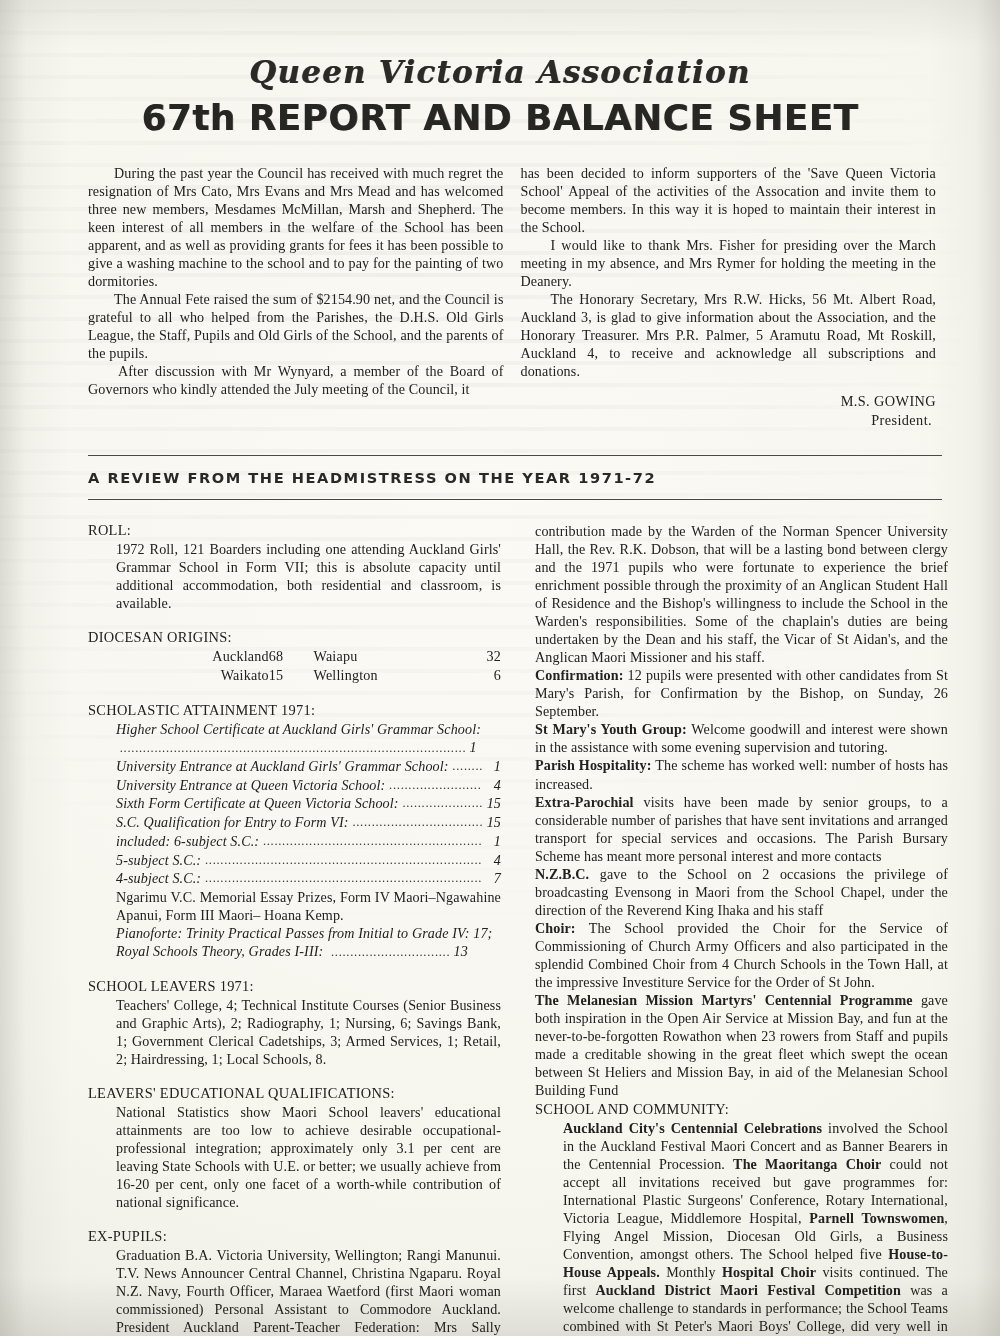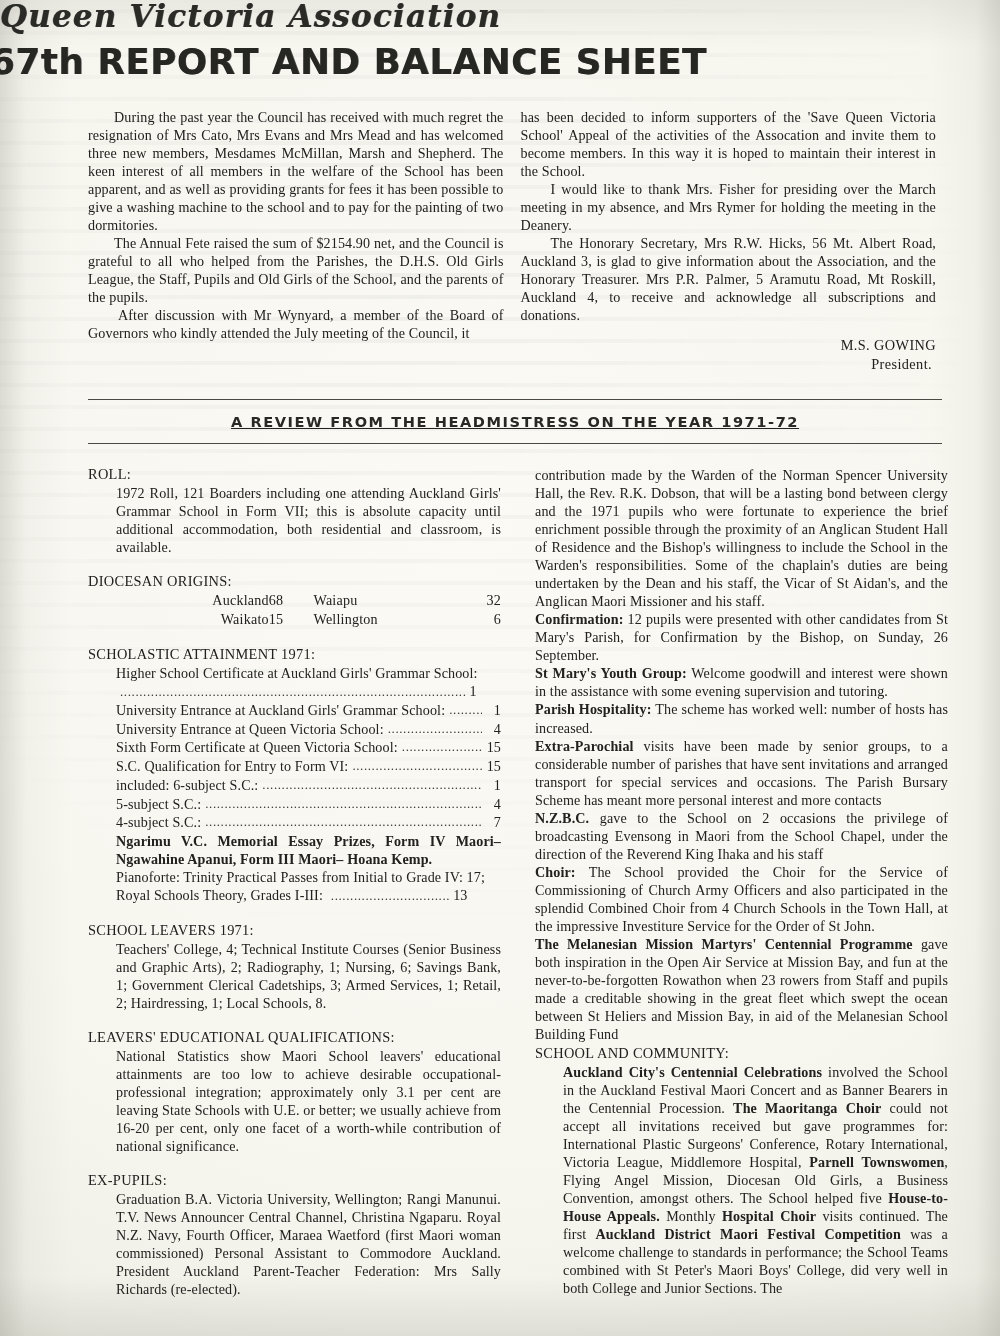--- a/index.html
+++ b/index.html
@@ -52,20 +52,22 @@
   }
 
   .content {
     position: relative;
     z-index: 3;
     padding: 0;
   }
 
   
   .masthead {
+    text-align: center;
+    padding-top: 56px;
   }
   .assoc-title {
     font-family: "DejaVu Serif", "Liberation Serif", serif;
     font-weight: 700;
     font-size: 31px;
     letter-spacing: 1.2px;
     color: #2a2a27;
     line-height: 1.05;
     font-style: italic;
     text-shadow: 0.5px 0 0 rgba(40,40,38,0.55), -0.4px 0.3px 0 rgba(40,40,38,0.3);
@@ -114,22 +116,20 @@
     letter-spacing: 0.4px;
   }
   .signature .role { padding-right: 4px; }
 
   
   .banner {
     margin: 26px 58px 0 88px;
     padding: 13px 0 12px 0;
     border-top: 1.4px solid #4a4a45;
     border-bottom: 1.4px solid #4a4a45;
-    text-align: center;
-    text-decoration: underline;
   }
   .banner-text {
     font-family: "DejaVu Sans", "Liberation Sans", sans-serif;
     font-weight: 700;
     font-size: 14.6px;
     letter-spacing: 1.55px;
     color: #282825;
   }
 
   
@@ -174,20 +174,21 @@
   .dio-table td.num2 { text-align: right; width: 34px; }
 
   
   .leader-list { padding-left: 28px; }
   .leader-row {
     display: flex;
     align-items: baseline;
     font-size: 14.1px;
     line-height: 1.285;
     letter-spacing: 0.12px;
+    font-style: italic;
   }
   .leader-row .lbl { white-space: nowrap; }
   .leader-row .dots {
     flex: 1 1 auto;
     overflow: hidden;
     white-space: nowrap;
     margin: 0 3px 0 4px;
     color: #3a3a36;
     font-size: 13px;
     letter-spacing: 0.6px;
@@ -195,21 +196,21 @@
   }
   .leader-row .val {
     white-space: nowrap;
     min-width: 16px;
     text-align: right;
   }
   .leader-row.wrapped { display: block; }
   .leader-row.wrapped .lbl { white-space: normal; }
 
   .free-para { padding-left: 28px; }
-  .free-para p { text-align: justify; font-weight: bold; }
+  .free-para p { text-align: justify; }
 
   b, .bold { font-weight: 700; }
 </style>
 </head>
 <body>
 
 <div class="page">
   <div class="showthrough"></div>
 
   <div class="content">

